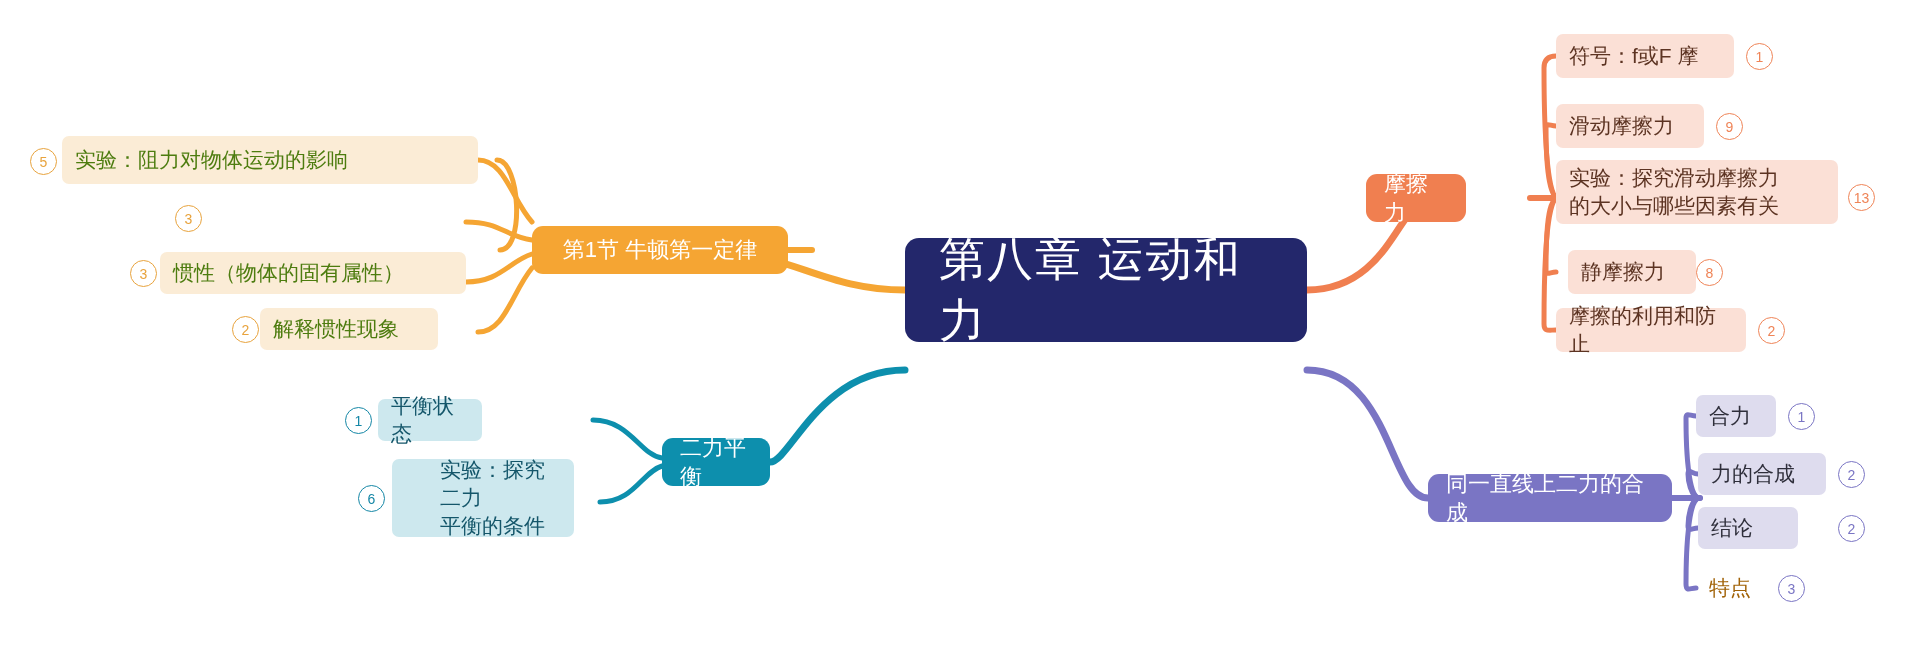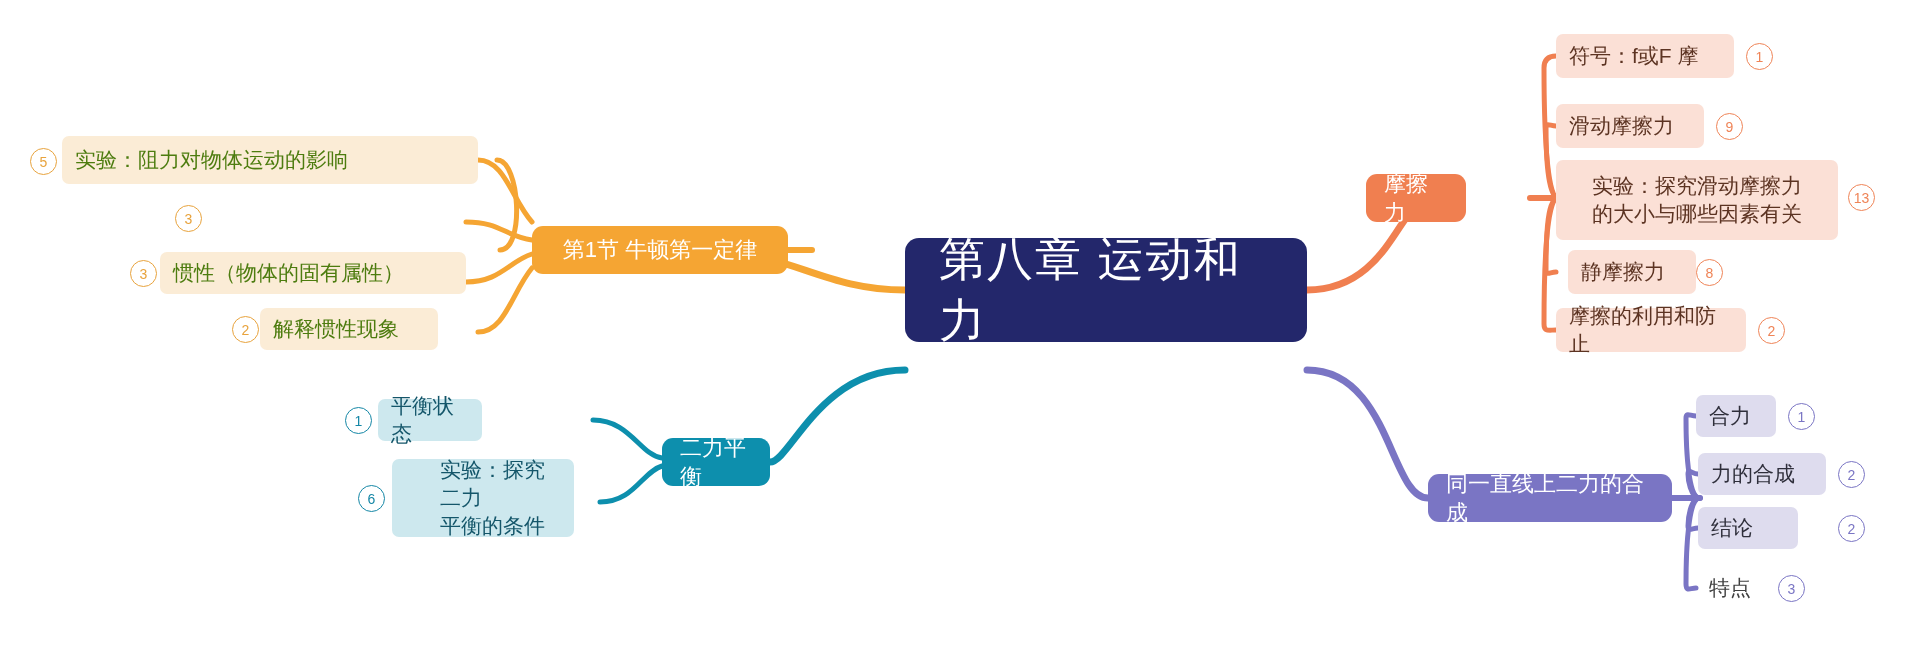--- a/index.html
+++ b/index.html
@@ -26,21 +26,21 @@
   .l1.teal{background:#0d8fad;}
   .l1.coral{background:#f07f50;}
   .l1.purple{background:#7a75c4;}
 
   
   .l2{border-radius:7px;font-size:21px;padding:0 13px;}
   .l2.orange{background:#fbecd6;color:#4d7c0f;}
   .l2.teal{background:#cde8ee;color:#14566a;}
   .l2.coral{background:#fbe0d6;color:#5c3322;}
   .l2.purple{background:#dedcee;color:#2e2e3a;}
-  .l2.plain{background:transparent;color:#404040;}
+  .l2.plain{background:transparent;color:#a16207;}
 
   
   .badge{position:absolute;width:25px;height:25px;border-radius:50%;
          border:1.6px solid currentColor;display:flex;align-items:center;
          justify-content:center;font-size:14px;background:#fff;
          font-family:"Liberation Sans",sans-serif;}
   .badge.orange{color:#e8a33d;}
   .badge.teal{color:#1587a6;}
   .badge.coral{color:#ef8457;}
   .badge.purple{color:#7a75c4;}
@@ -145,21 +145,21 @@
     <span>1</span>
   </div>
 
   <div class="node l2 coral" style="left:1556px;top:104px;width:148px;height:44px;">
     <span>滑动摩擦力</span>
   </div>
   <div class="badge coral" style="left:1716px;top:113px;">
     <span>9</span>
   </div>
 
-  <div class="node l2 coral" style="left:1556px;top:160px;width:282px;height:80px;align-items:center;justify-content:center;">
+  <div class="node l2 coral" style="left:1556px;top:160px;width:282px;height:64px;align-items:center;">
     <span>实验：探究滑动摩擦力
 的大小与哪些因素有关</span>
   </div>
   <div class="badge coral" style="left:1848px;top:184px;">
     <span>13</span>
   </div>
 
   <div class="node l2 coral" style="left:1556px;top:250px;width:128px;height:44px;margin-left:12px;">
     <span>静摩擦力</span>
   </div>

